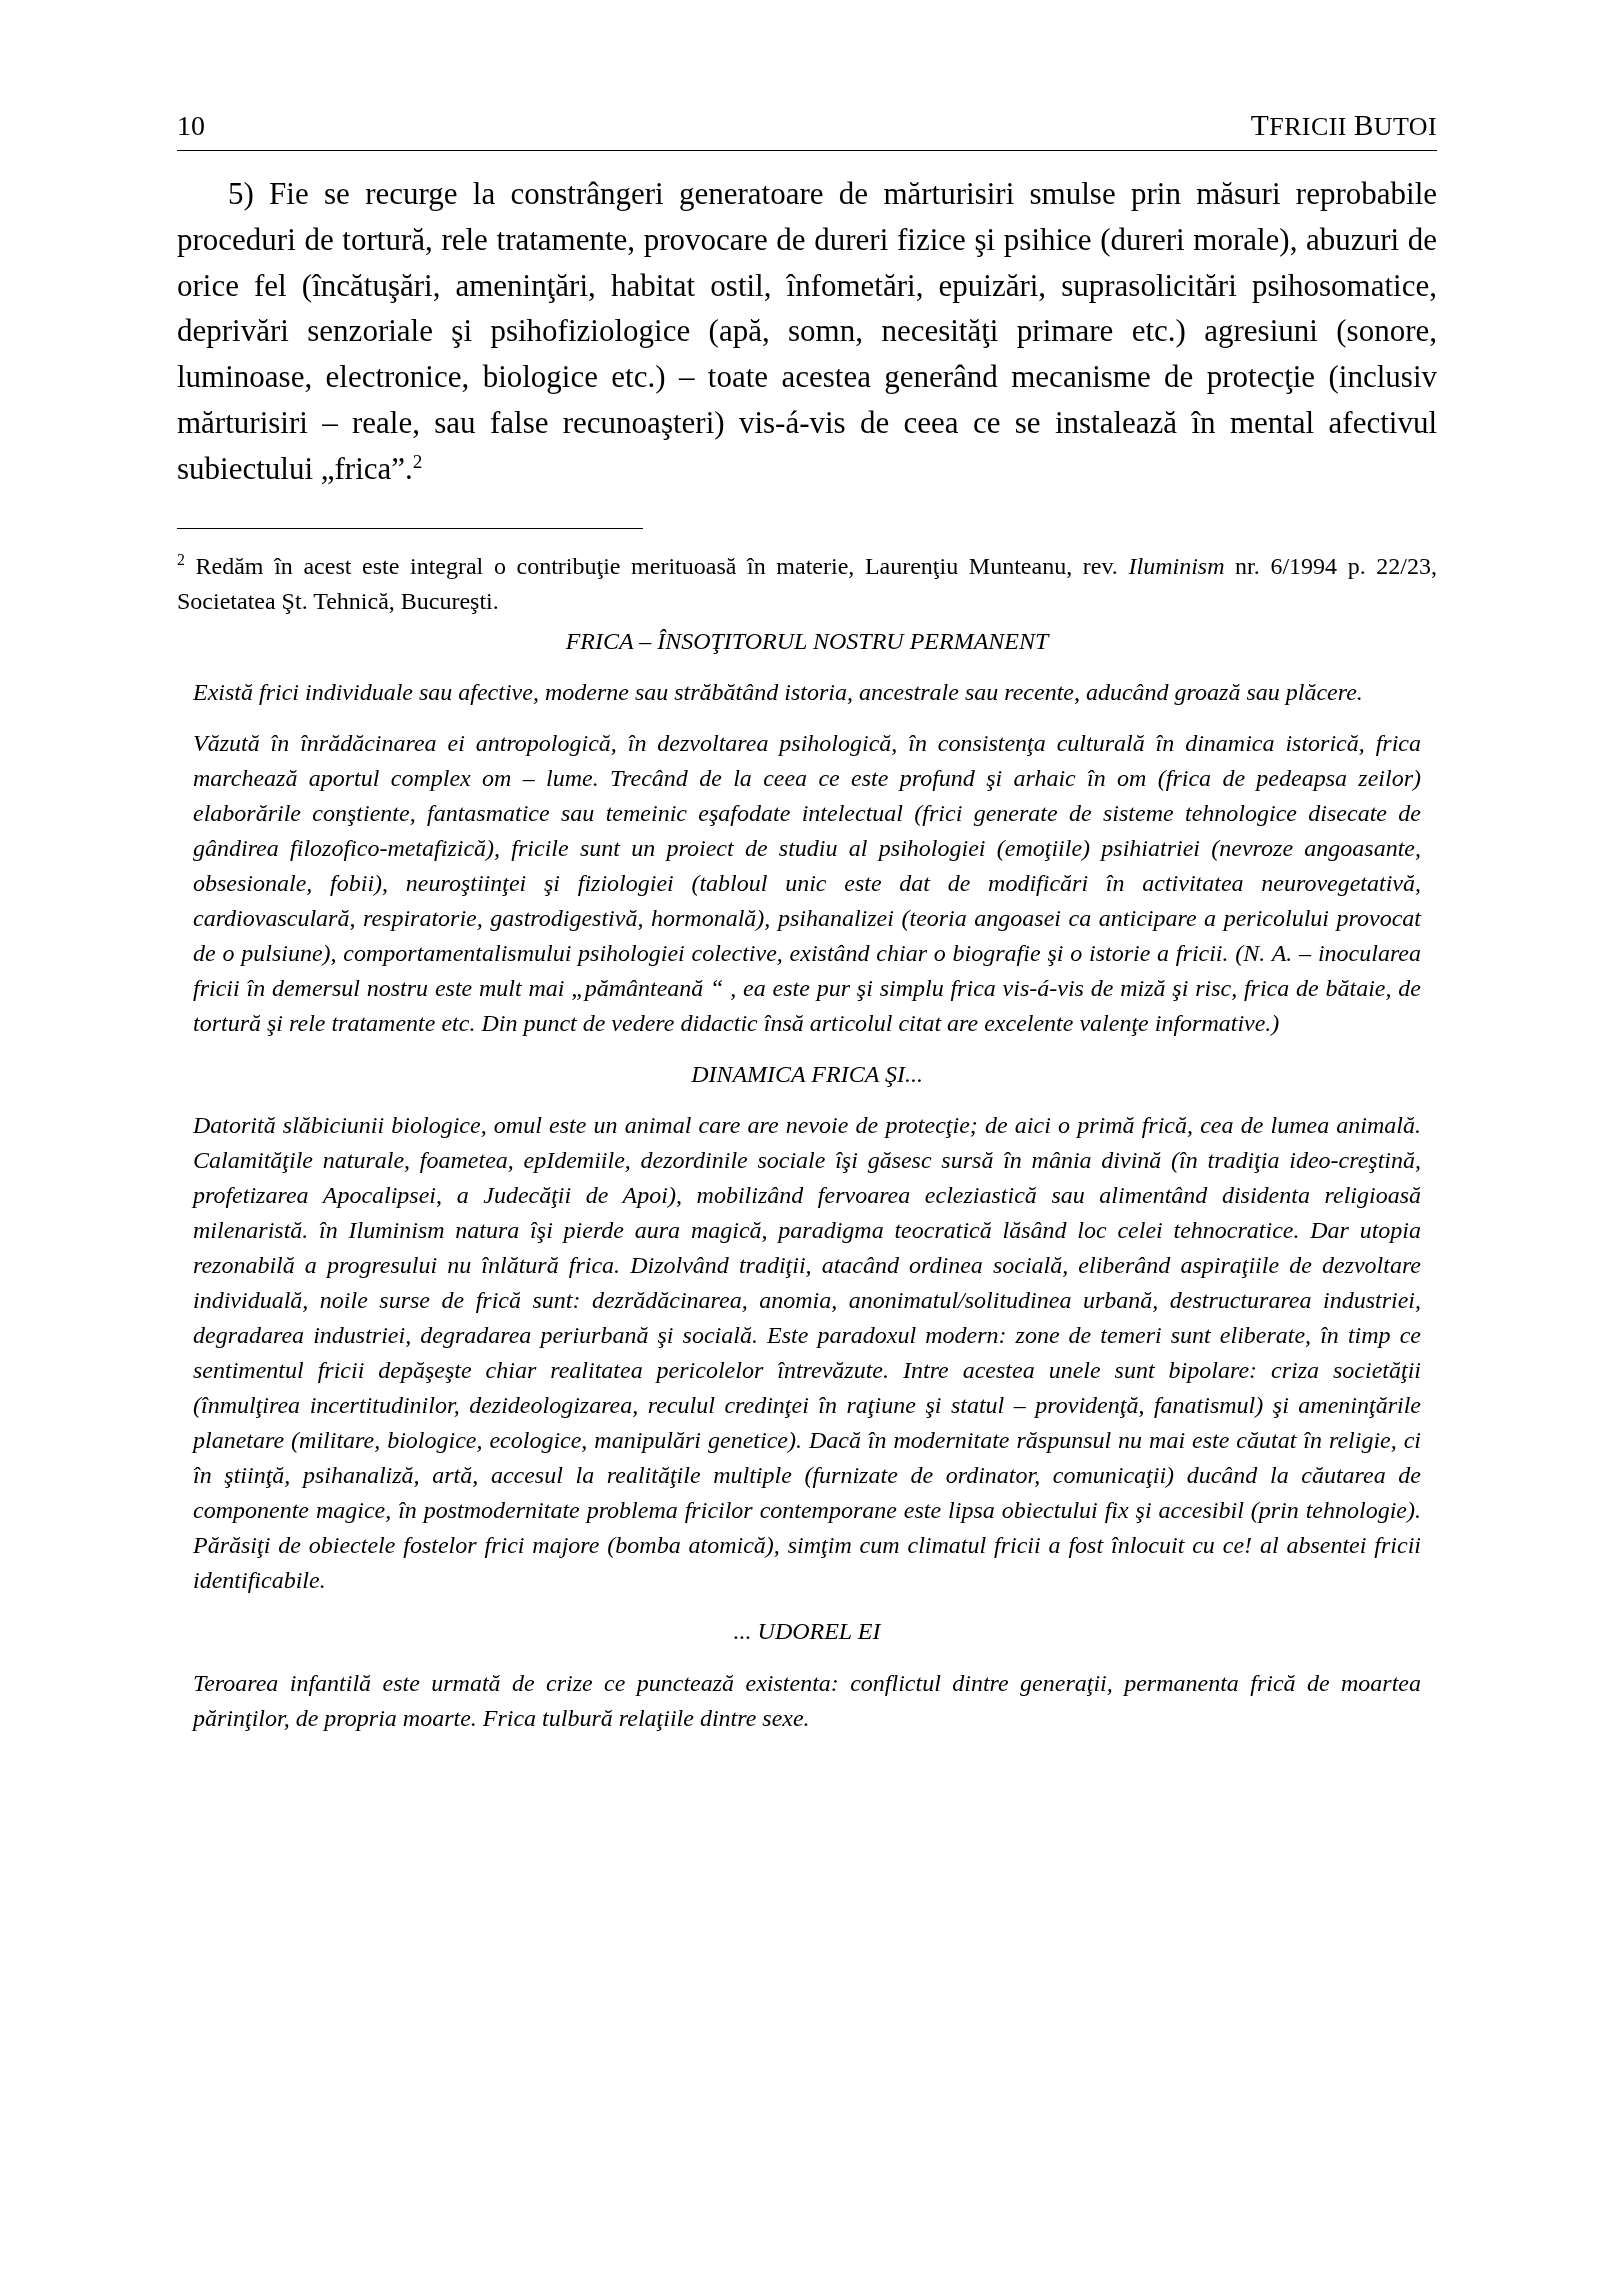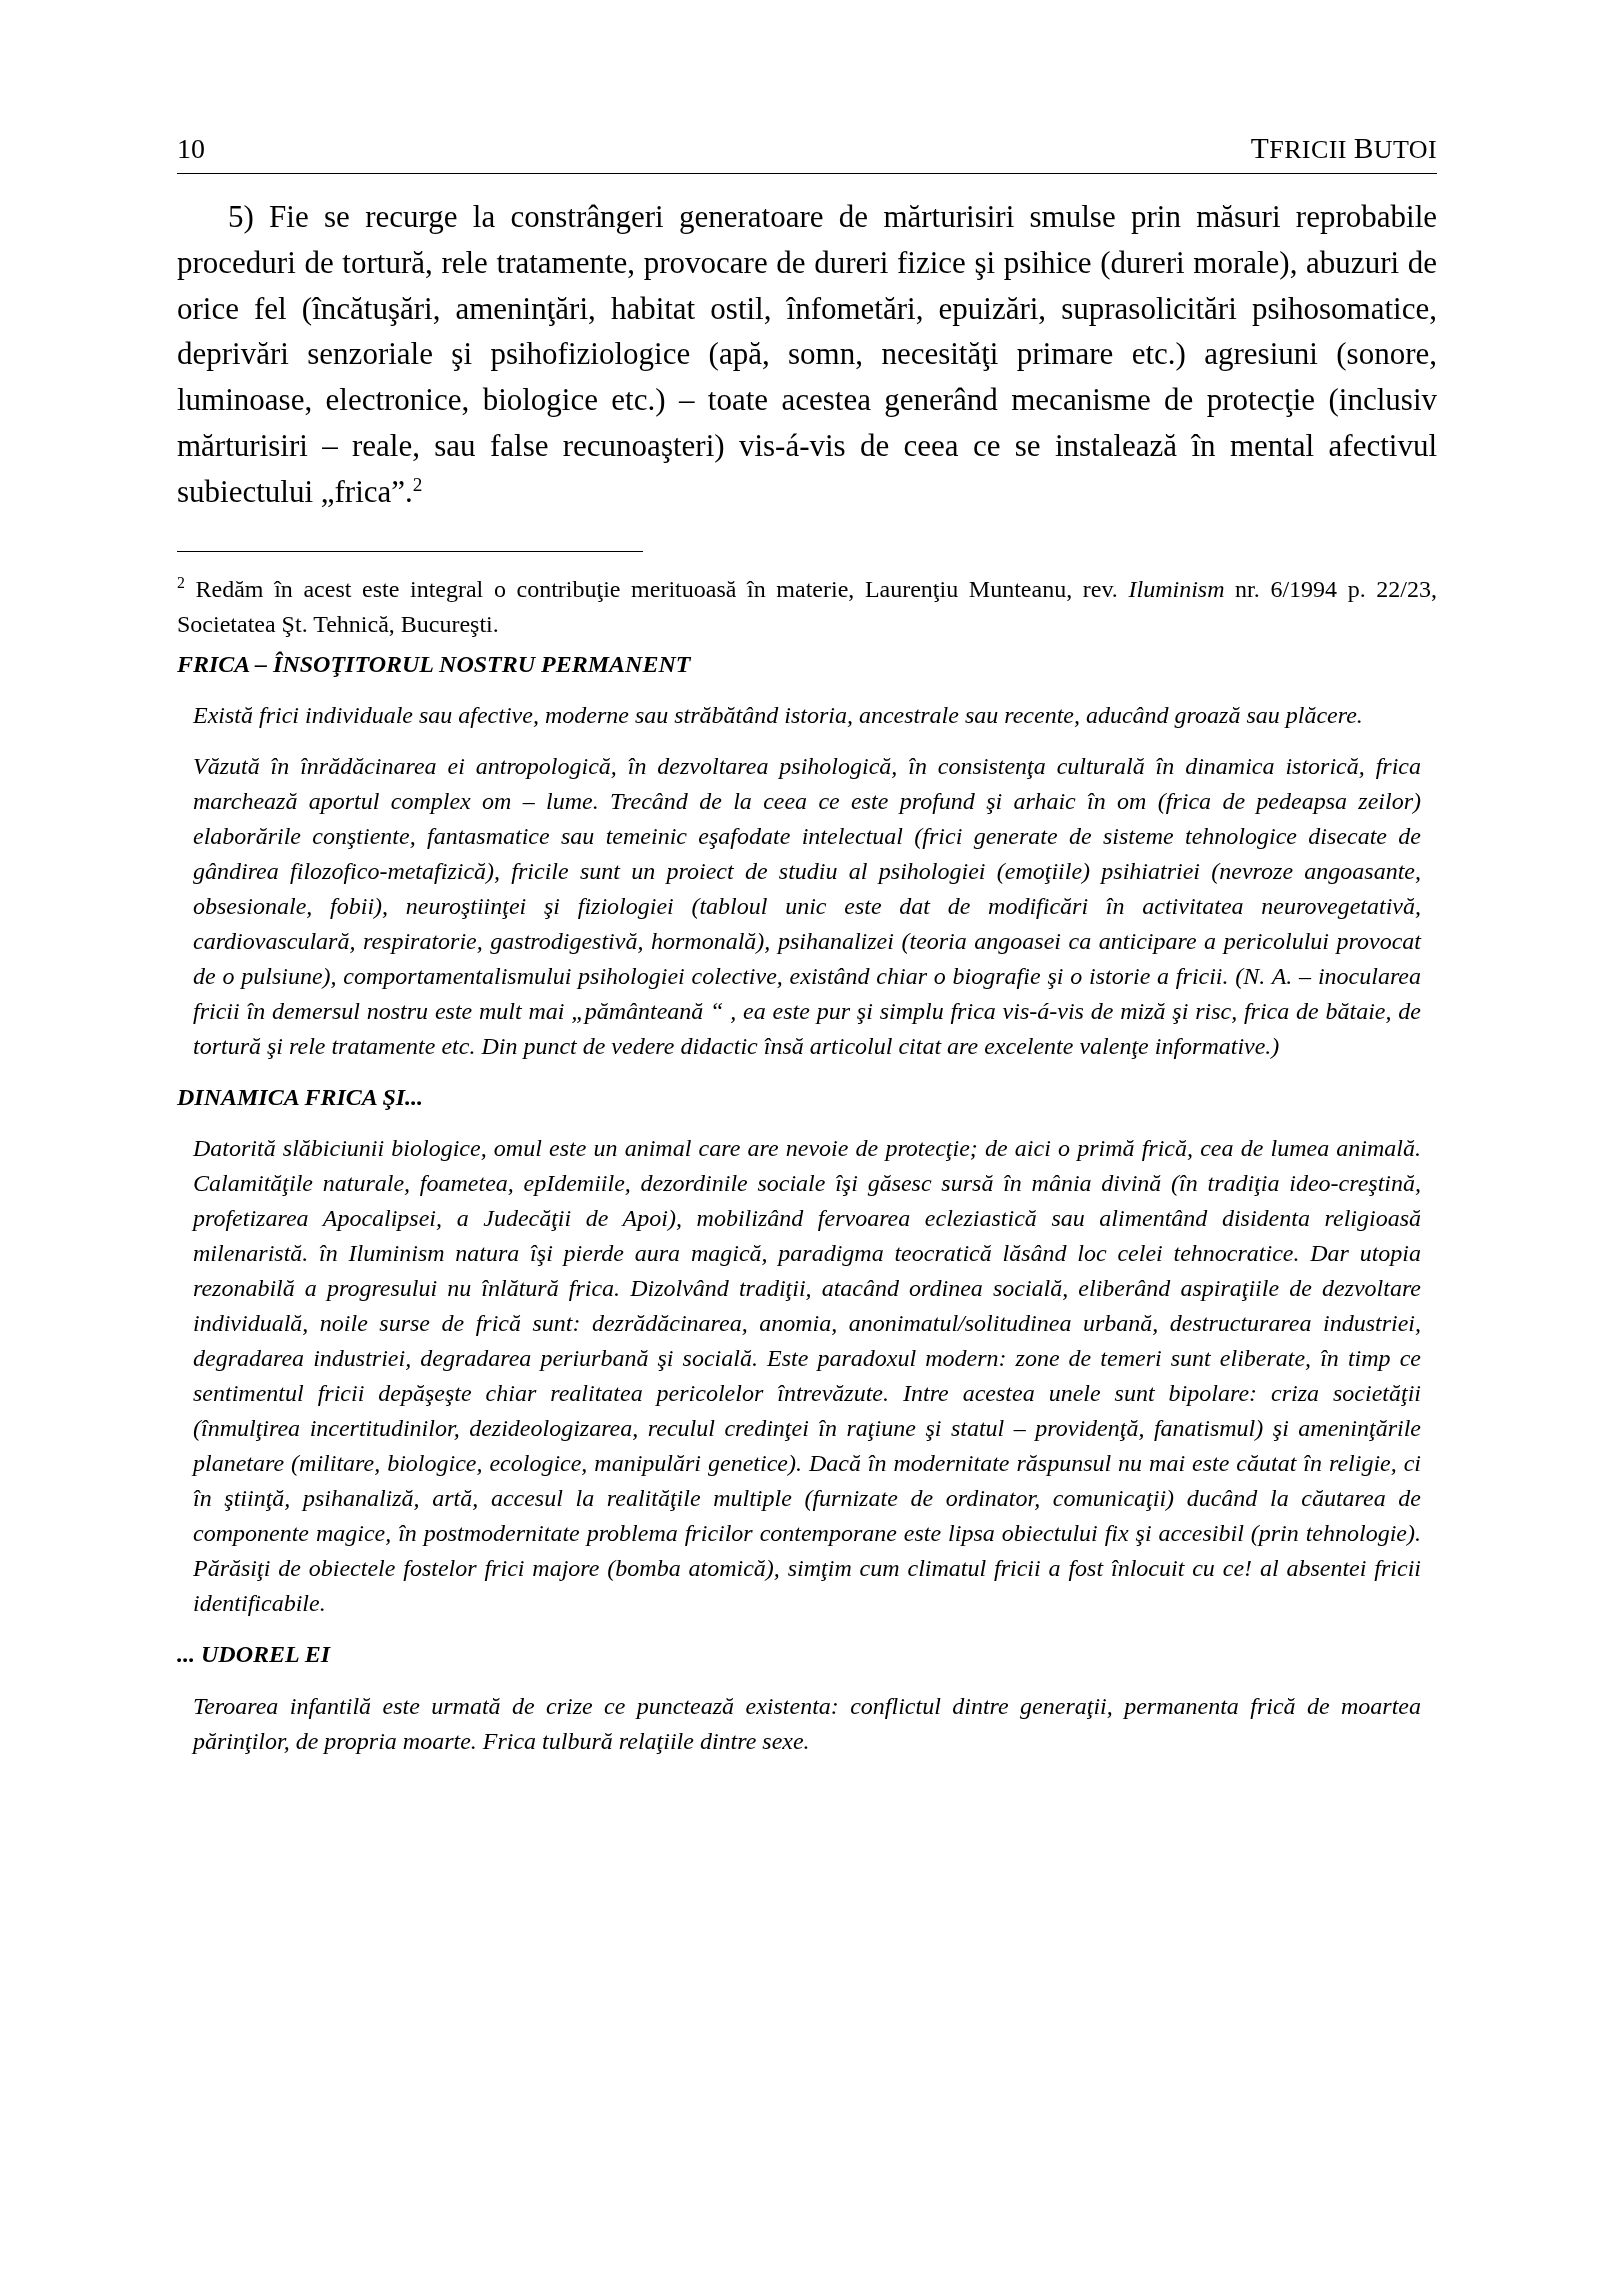--- a/index.html
+++ b/index.html
@@ -18,21 +18,21 @@
     position: absolute;
     left: 0; top: 0;
     width: 1615px;
     height: 2295px;
     box-sizing: border-box;
     padding: 0;
   }
   .content {
     position: absolute;
     left: 177px;
-    top: 132px;
+    top: 109px;
     width: 1260px;
   }
   
   .header {
     display: flex;
     align-items: baseline;
     justify-content: space-between;
     font-size: 26.4px;
   }
   .header .folio {
@@ -88,24 +88,23 @@
   }
   .fn-p {
     margin: 16px;
     text-align: justify;
     font-style: italic;
   }
   .fn-p.roman {
     font-style: normal;
   }
   .fn-center {
-    text-align: left;
+    text-align: center;
     font-style: italic;
     margin: 4.7px 0 1.6px 0;
-    font-weight: bold;
   }
   .tight { margin: 0; }
 </style>
 </head>
 <body>
 
 <div class="page">
   <div class="content">
 
     <div class="header">

